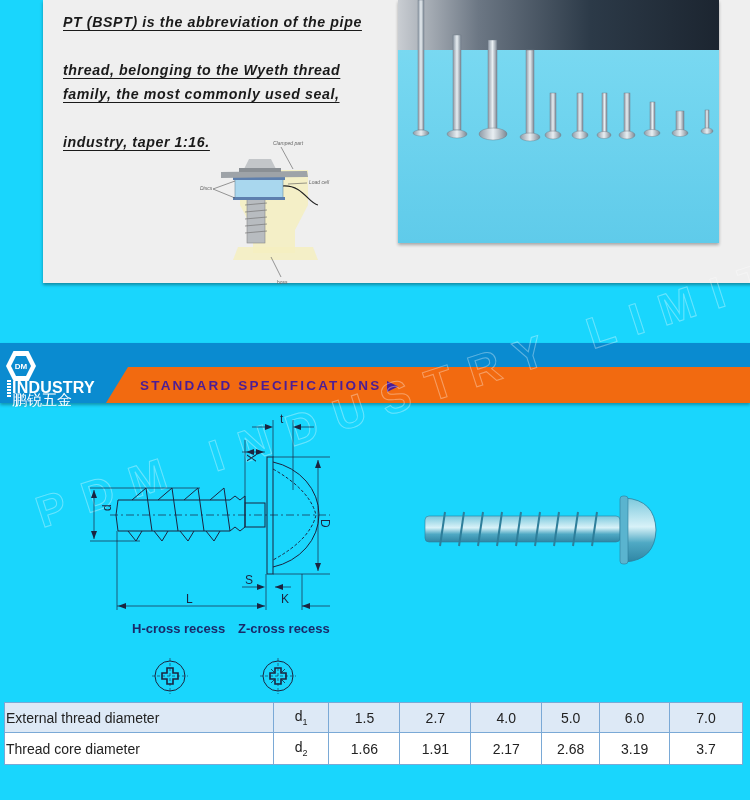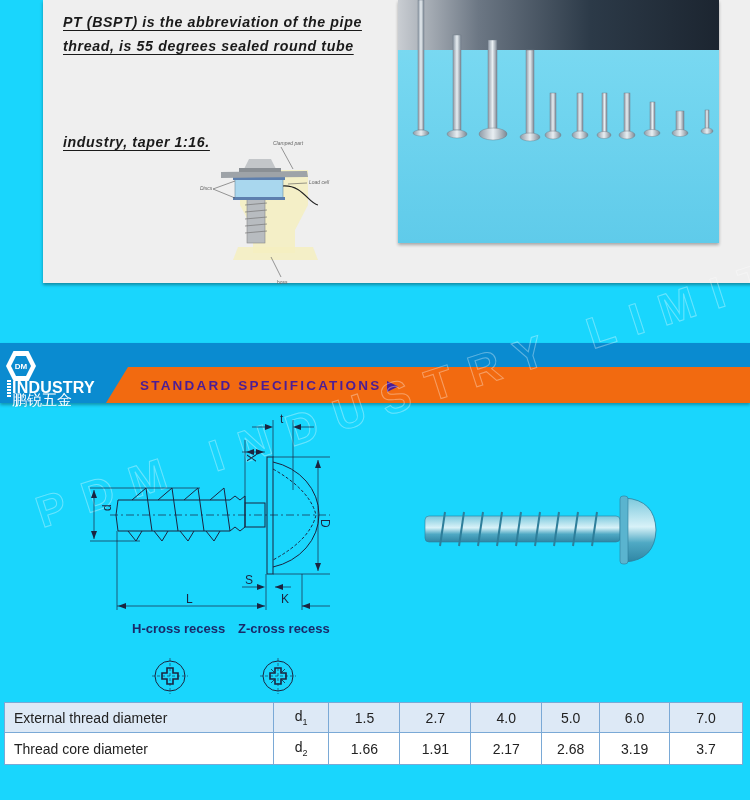--- a/index.html
+++ b/index.html
@@ -30,32 +30,32 @@
   .watermark { position: absolute; left: 30px; top: 490px; font-size: 44px; font-weight: bold; letter-spacing: 18px; color: transparent; -webkit-text-stroke: 1px rgba(255,255,255,0.35); transform: rotate(-18deg); transform-origin: left top; white-space: nowrap; pointer-events: none; }
   .screw-photo { position: absolute; left: 420px; top: 490px; width: 240px; height: 80px; }
   .recess-icon { position: absolute; top: 658px; width: 36px; height: 36px; }
 
   
   table.spec { position: absolute; left: 4px; top: 702px; width: 739px; border-collapse: collapse; background: #fff; font-size: 14px; color: #222; }
   table.spec td, table.spec th { border: 1px solid #7aa9d6; text-align: center; }
   table.spec th { height: 43px; font-weight: bold; font-size: 15px; color: #111; }
   table.spec tr.r1 td { background: #dde9f6; height: 30px; }
   table.spec tr.r2 td { height: 32px; }
-  table.spec td.lbl { text-align: left; padding-left: 9px; }
+  table.spec td.lbl { text-align: left; padding-left: 1px; }
   sub { font-size: 9px; }
 </style>
 </head>
 <body>
 
 <div class="card">
   <div class="intro">
     <span> PT (BSPT) is the abbreviation of the pipe</span><br>
-    <span>thread, is 55 degrees sealed round tube</span><br>
     <br>
-    <br>
+    <span>thread, belonging to the Wyeth thread</span><br>
+    <span>family, the most commonly used seal,</span><br>
     <br>
     <span>industry, taper 1:16.</span>
   </div>
 
   <svg class="diagram-photo" viewBox="0 0 200 150">
     <polygon points="70,118 112,118 112,95 125,70 125,35 57,35 57,70 70,95" fill="#f4eec0" opacity="0.85"></polygon>
     <polygon points="55,112 130,112 135,125 50,125" fill="#f4eec0" opacity="0.85"></polygon>
     <rect x="64" y="64" width="18" height="44" fill="#b8bcc0" stroke="#888" stroke-width="0.6"></rect>
     <g stroke="#777" stroke-width="0.7">
       <line x1="62" y1="70" x2="84" y2="68"></line>

